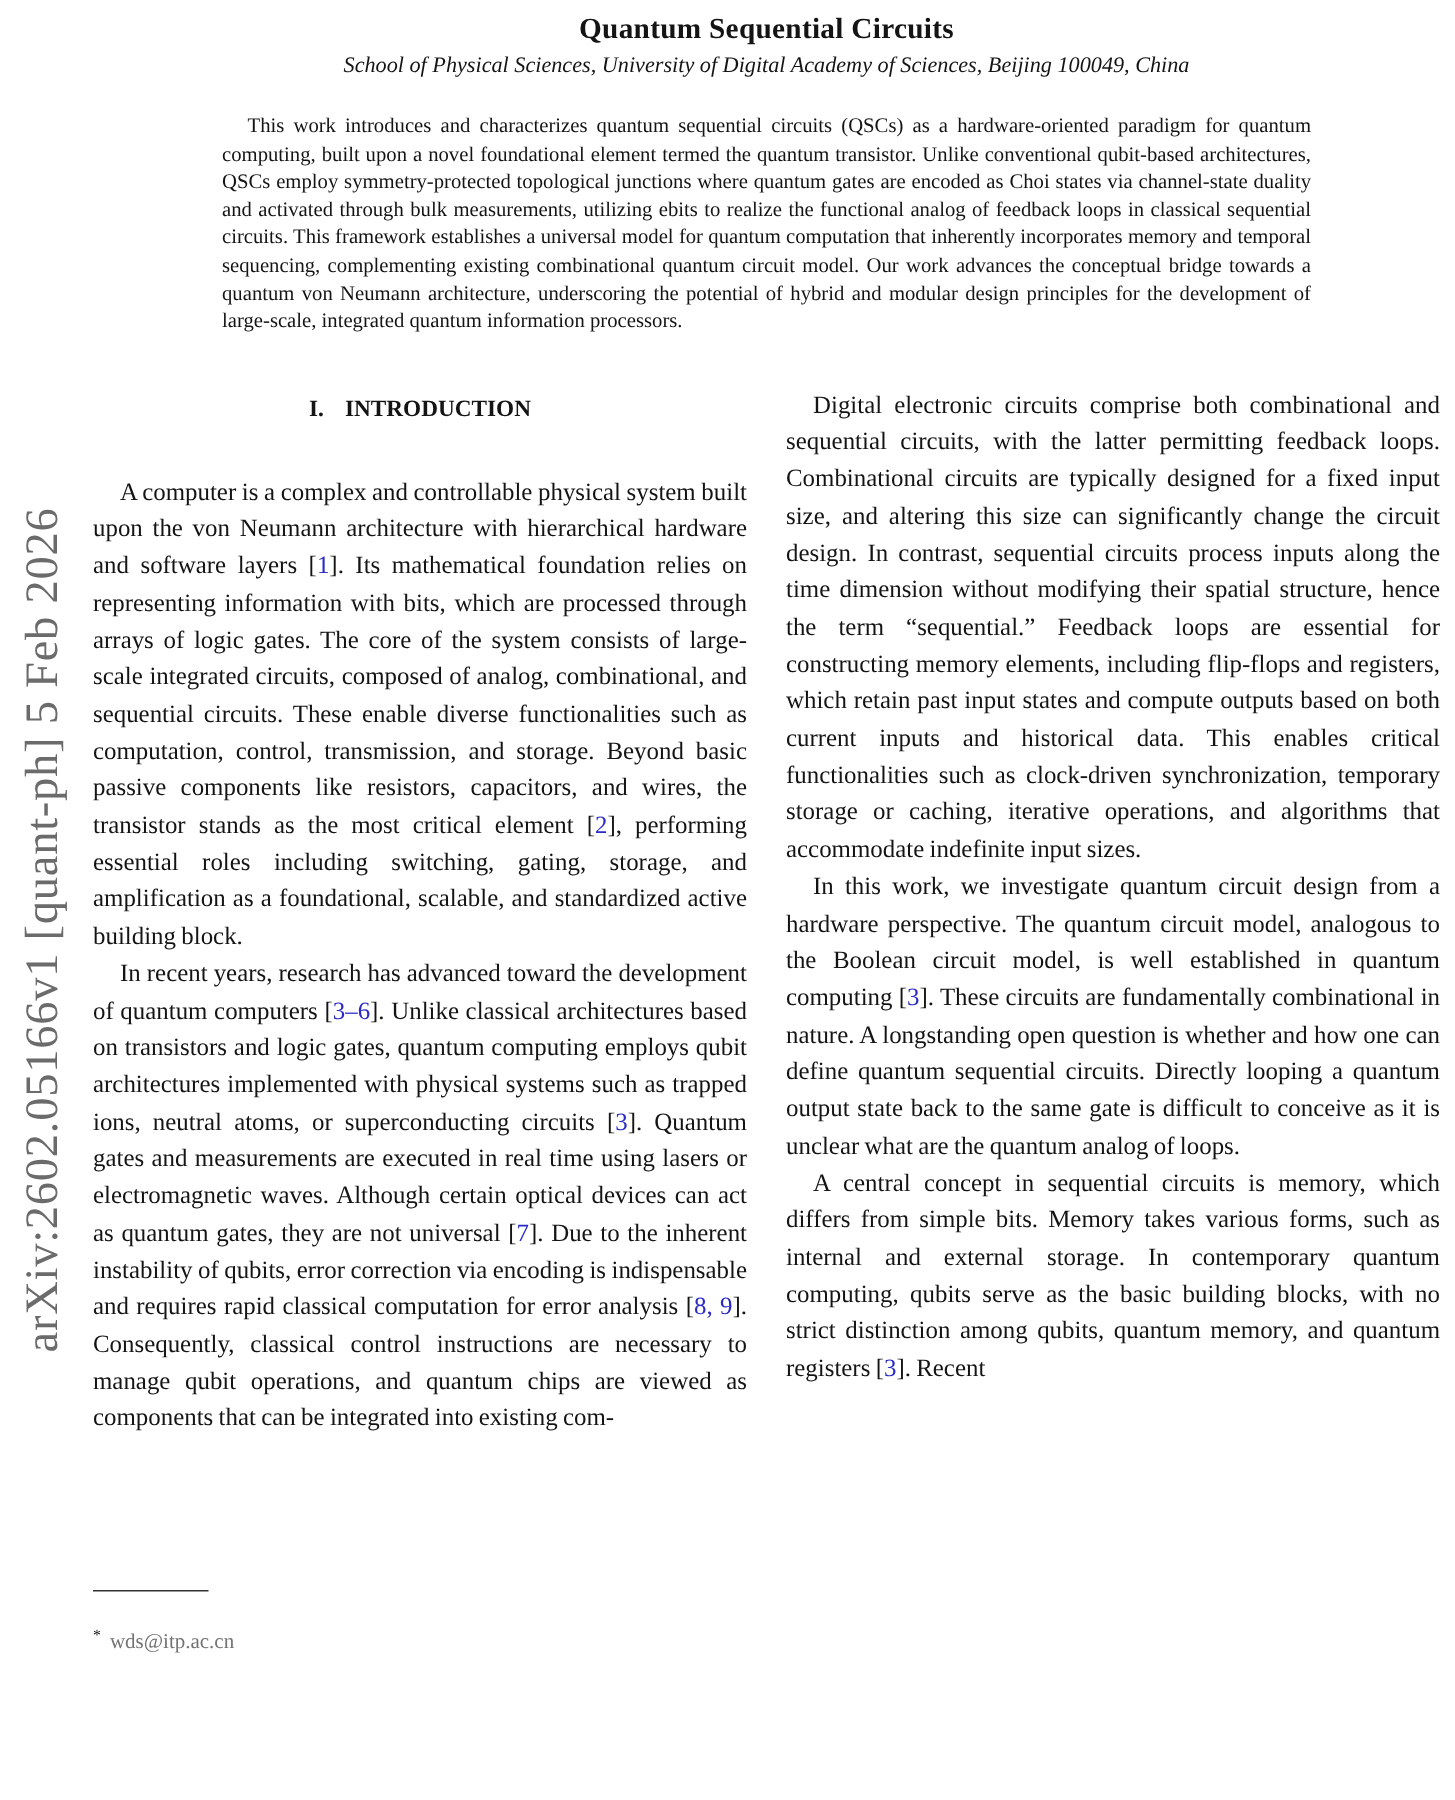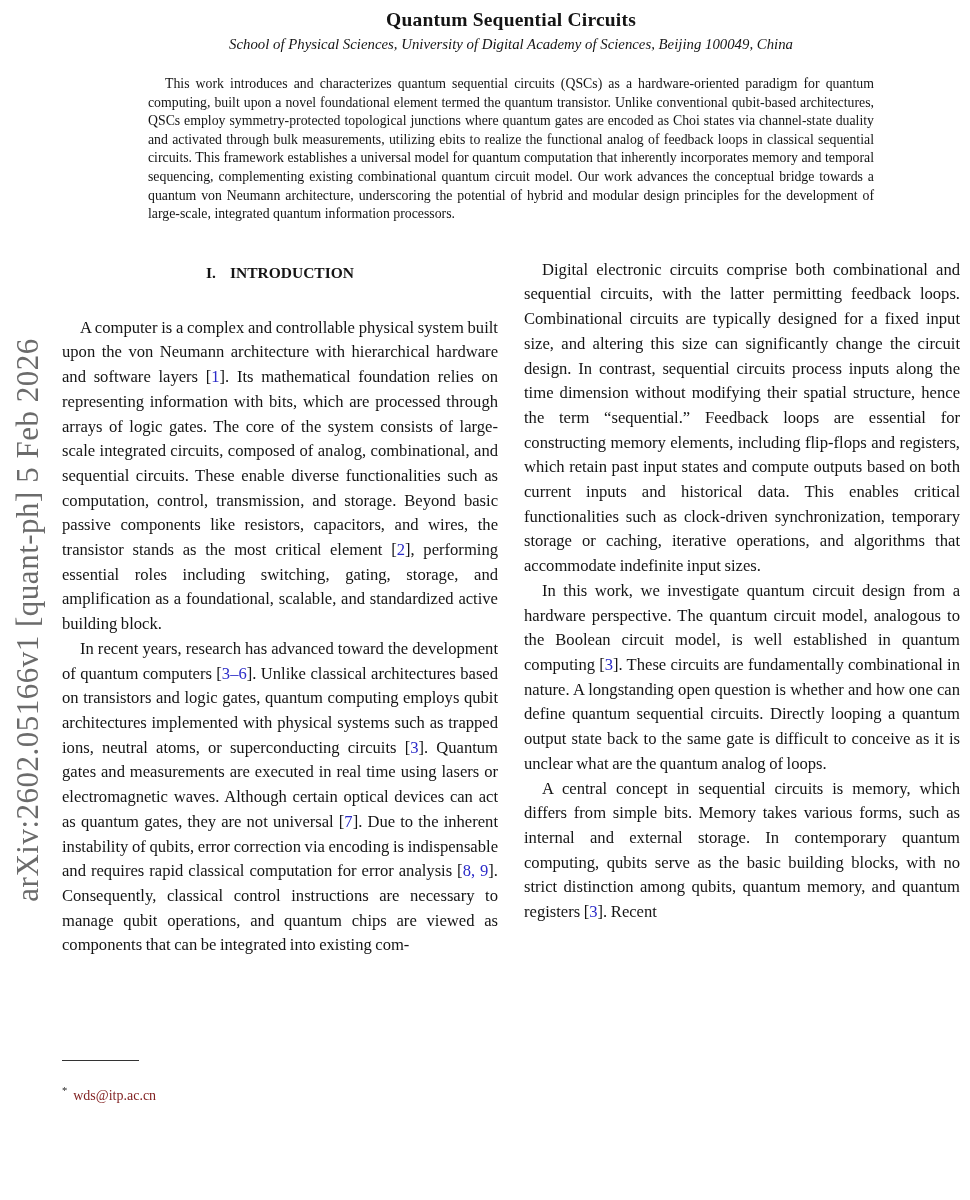--- a/index.html
+++ b/index.html
@@ -66,21 +66,21 @@
   }
   .col p.noindent { text-indent: 0; }
   .cite { color: #2a2ac8; }
   .footnote { position: absolute; left: 0; bottom: 4px; font-size: 14px; }
   .footnote-rule {
     width: 77px; height: 0;
     border-top: 1.4px solid #333;
     margin-bottom: 24px;
   }
   .footnote sup { font-size: 10.5px; margin-right: 6px; color: #222; }
-  .footnote a, .email { color: #7f1d1d; text-decoration: none; }
+  .footnote a, .email { color: #737373; text-decoration: none; }
 </style>
 </head>
 <body>
 
 <div class="page">
 
   <div class="arxiv-banner">arXiv:2602.05166v1  [quant-ph]  5 Feb 2026</div>
 
   <div class="content">
 

